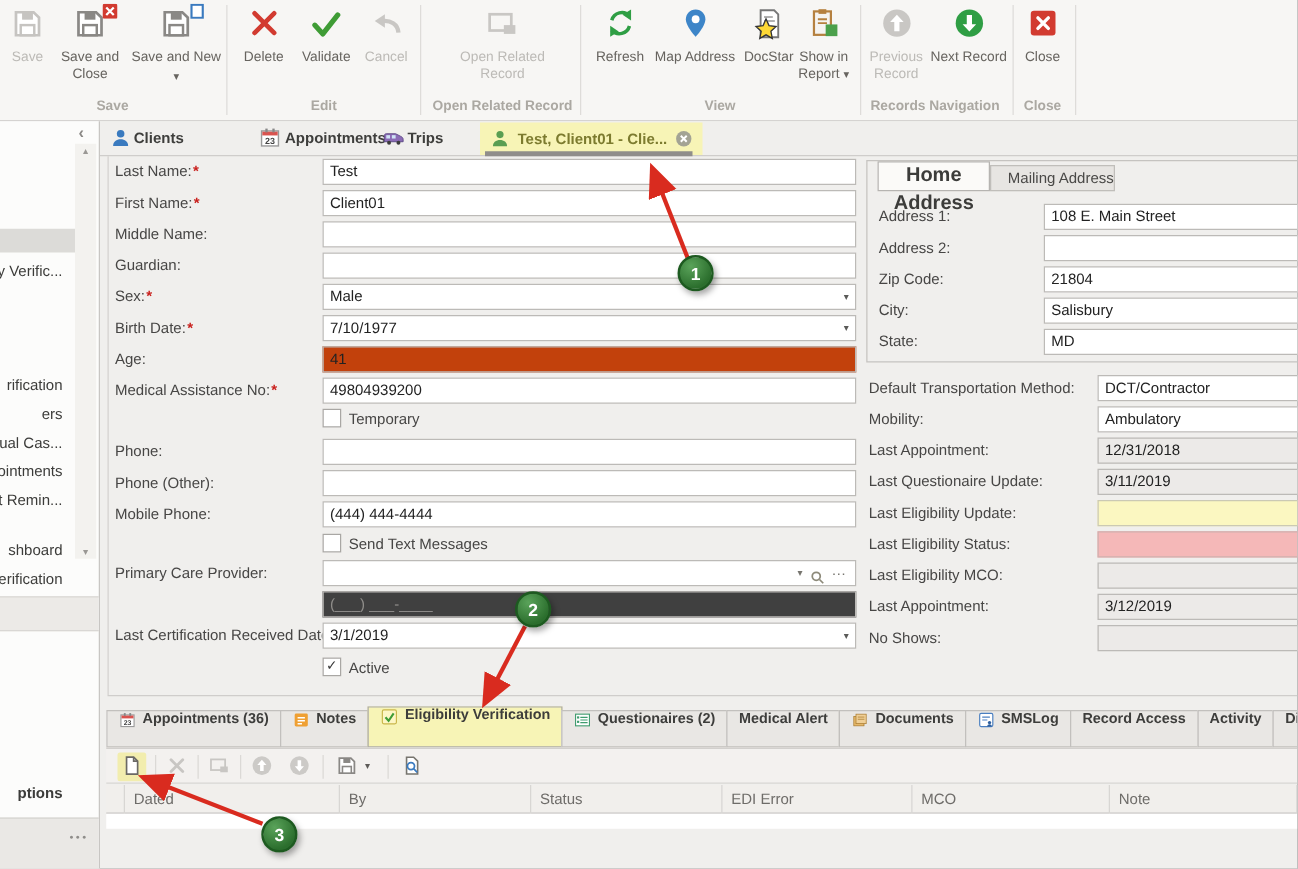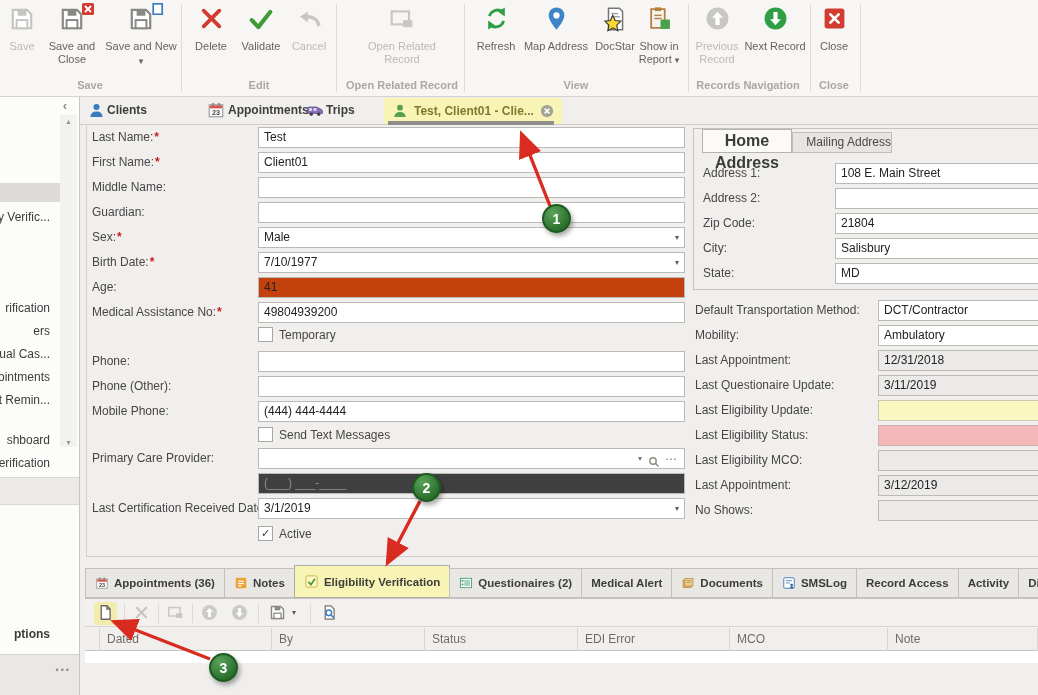--- a/index.html
+++ b/index.html
@@ -51,21 +51,21 @@
 .gbox{position:absolute;left:693px;top:128px;width:352px;height:162px;border:1px solid #c5c3c0;}
 .atabh{position:absolute;left:702px;top:129px;width:90px;height:24px;background:#fbfaf8;border:1px solid #b6b4b1;font-weight:bold;text-align:center;line-height:22px;font-size:16px;color:#3c3c3a;}
 .atabm{position:absolute;left:792px;top:132px;width:100px;height:21px;background:#e7e5e2;border:1px solid #c0beba;text-align:right;line-height:19px;font-size:12px;color:#4a4947;}
 .rlbl{position:absolute;height:20px;line-height:20px;color:#474645;font-size:12px;white-space:nowrap;}
 .rin{position:absolute;height:21px;background:#fff;border:1px solid #bcbab7;font-size:12px;line-height:19px;padding:0 5px;color:#222;white-space:nowrap;overflow:hidden;}
 .rin.ro{background:#eceae8;}
 .rin.yel{background:#fbf7c1;border-color:#cbc9b4;}
 .rin.pnk{background:#f5b8b8;border-color:#cfb0ae;}
 
 .dtabs{position:absolute;left:85px;top:565px;width:953px;height:33px;display:flex;align-items:flex-end;overflow:hidden;}
-.dt{height:30px;background:#e9e7e4;border:1px solid #c2c0bd;margin-left:-1px;display:flex;align-items:center;gap:5px;padding:0 9px;font-weight:bold;font-size:11.5px;color:#3d3d3b;white-space:nowrap;flex:0 0 auto;margin-top:36px;}
+.dt{height:30px;background:#e9e7e4;border:1px solid #c2c0bd;margin-left:-1px;display:flex;gap:5px;padding:0 9px;font-weight:bold;font-size:11.5px;color:#3d3d3b;white-space:nowrap;flex:0 0 auto;margin-top:36px;}
 .dt:first-child{margin-left:0;}
 .dt.sel{height:33px;background:#f7f4b6;border-color:#aeaca9;}
 
 .btool{position:absolute;left:85px;top:598px;width:953px;height:29px;background:#f3f1ef;border-top:1px solid #c7c5c2;border-bottom:1px solid #d8d6d3;}
 .tbi{position:absolute;top:3px;width:23px;height:23px;text-align:center;line-height:21px;}
 .tbi.hl{background:#f2edae;border-radius:2px;}
 .tsep{position:absolute;top:5px;height:19px;width:1px;background:#dbd9d6;}
 .tbcaret{position:absolute;top:9px;font-size:8px;color:#5d5b58;}
 .ghead{position:absolute;left:85px;top:628px;width:953px;height:23px;background:#f1efec;border-bottom:1px solid #c6c4c1;}
 .gcol{position:absolute;top:0;height:23px;line-height:22px;padding-left:7px;color:#6e6c69;border-right:1px solid #d8d6d3;font-size:12px;overflow:hidden;}

